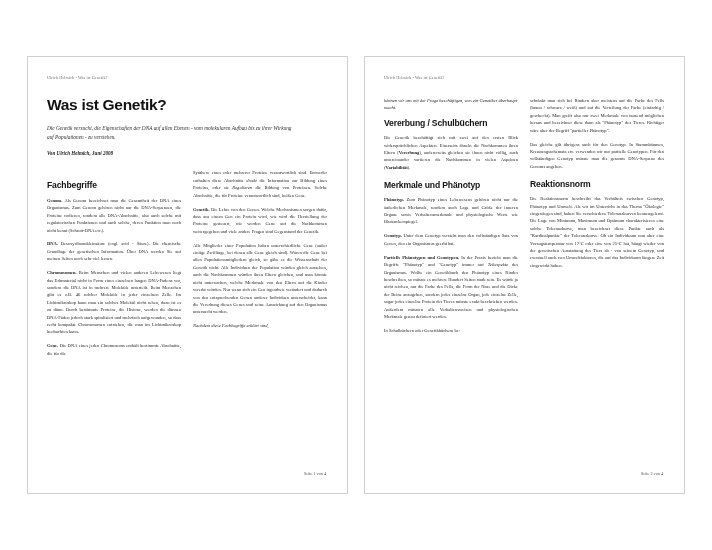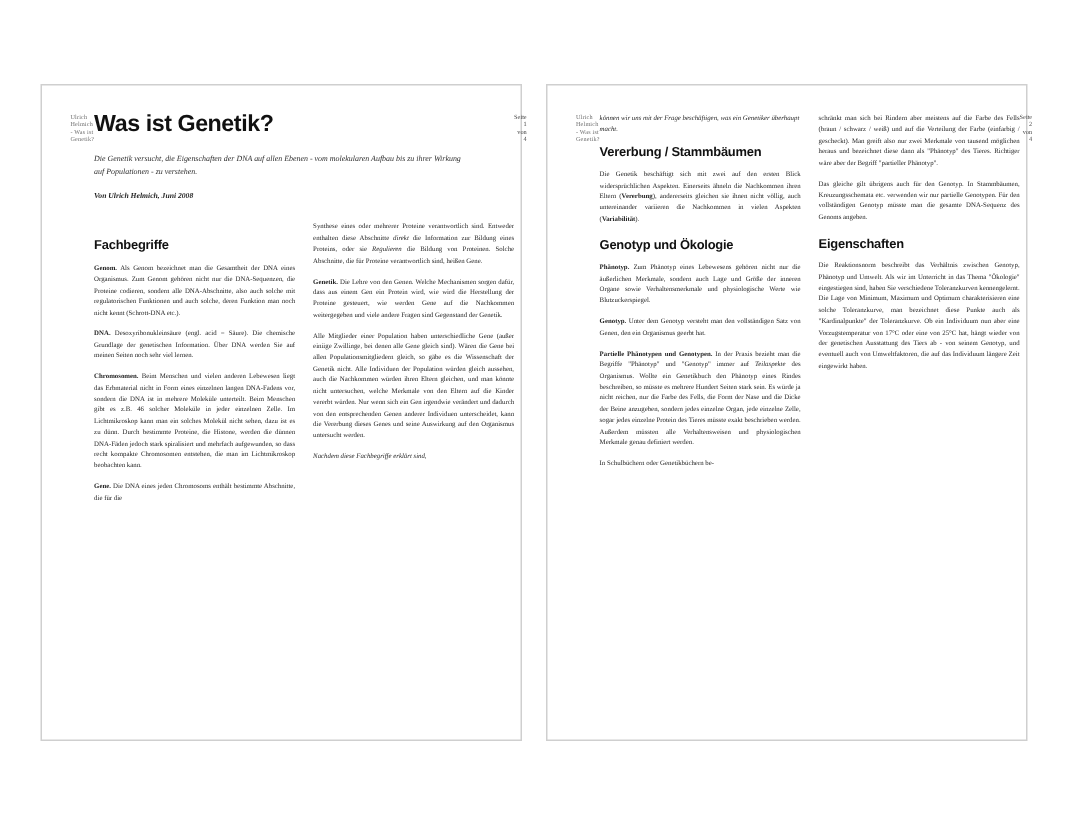--- a/index.html
+++ b/index.html
@@ -28,21 +28,21 @@
   }
   .page {
     position: relative;
     width: 321px;
     height: 438px;
     background: #ffffff;
     border: 1px solid #cfcfcf;
     box-sizing: border-box;
     padding: 18px 19px 14px 19px;
     display: flex;
-    flex-direction: row;
+    flex-direction: column;
   }
   .page-header {
     font-family: "Liberation Serif", serif;
     font-size: 4.1px;
     color: #6e6e6e;
     letter-spacing: 0.12px;
     margin-bottom: 16px;
     height: 6px;
   }
   .page-body {
@@ -181,45 +181,45 @@
 
   <div class="page">
     <div class="page-header">Ulrich Helmich - Was ist Genetik?</div>
 
     <div class="page-body">
       <div class="cols">
 
         <div class="col-narrow">
           <p class="closing-ital" style="margin:0 0 7px 0;">können wir uns mit der Frage beschäftigen, was ein Genetiker überhaupt macht.</p>
 
-          <h2 class="sec-head">Vererbung / Stammbäumen</h2>
+          <h2 class="sec-head">Vererbung / Schulbüchern</h2>
 
           <p class="para"><span>Die Genetik beschäftigt sich mit zwei auf den ersten Blick widersprüchlichen Aspekten. Einerseits ähneln die Nachkommen ihren Eltern (</span><span class="term">Vererbung</span><span>), andererseits gleichen sie ihnen nicht völlig, auch untereinander variieren die Nachkommen in vielen Aspekten (</span><span class="term">Variabilität</span><span>).</span></p>
 
           <div class="spacer-head"></div>
 
-          <h2 class="sec-head">Genotyp und Ökologie</h2>
+          <h2 class="sec-head">Merkmale und Phänotyp</h2>
 
           <p class="para"><span class="term">Phänotyp.</span><span> Zum Phänotyp eines Lebewesens gehören nicht nur die äußerlichen Merkmale, sondern auch Lage und Größe der inneren Organe sowie Verhaltensmerkmale und physiologische Werte wie Blutzuckerspiegel.</span></p>
 
           <p class="para"><span class="term">Genotyp.</span><span> Unter dem Genotyp versteht man den vollständigen Satz von Genen, den ein Organismus geerbt hat.</span></p>
 
           <p class="para"><span class="term">Partielle Phänotypen und Genotypen.</span><span> In der Praxis bezieht man die Begriffe "Phänotyp" und "Genotyp" immer auf </span><span class="ital">Teilaspekte</span><span> des Organismus. Wollte ein Genetikbuch den Phänotyp eines Rindes beschreiben, so müsste es mehrere Hundert Seiten stark sein. Es würde ja nicht reichen, nur die Farbe des Fells, die Form der Nase und die Dicke der Beine anzugeben, sondern jedes einzelne Organ, jede einzelne Zelle, sogar jedes einzelne Protein des Tieres müsste exakt beschrieben werden. Außerdem müssten alle Verhaltensweisen und physiologischen Merkmale genau definiert werden.</span></p>
 
           <p class="para">In Schulbüchern oder Genetikbüchern be-</p>
         </div>
 
         <div class="col-narrow">
           <p class="para">schränkt man sich bei Rindern aber meistens auf die Farbe des Fells (braun / schwarz / weiß) und auf die Verteilung der Farbe (einfarbig / gescheckt). Man greift also nur zwei Merkmale von tausend möglichen heraus und bezeichnet diese dann als "Phänotyp" des Tieres. Richtiger wäre aber der Begriff "partieller Phänotyp".</p>
 
           <p class="para">Das gleiche gilt übrigens auch für den Genotyp. In Stammbäumen, Kreuzungsschemata etc. verwenden wir nur partielle Genotypen. Für den vollständigen Genotyp müsste man die gesamte DNA-Sequenz des Genoms angeben.</p>
 
           <div class="spacer-head"></div>
 
-          <h2 class="sec-head">Eigenschaften</h2>
+          <h2 class="sec-head">Reaktionsnorm</h2>
 
           <p class="para">Die Reaktionsnorm beschreibt das Verhältnis zwischen Genotyp, Phänotyp und Umwelt. Als wir im Unterricht in das Thema "Ökologie" eingestiegen sind, haben Sie verschiedene Toleranzkurven kennengelernt. Die Lage von Minimum, Maximum und Optimum charakterisieren eine solche Toleranzkurve, man bezeichnet diese Punkte auch als "Kardinalpunkte" der Toleranzkurve. Ob ein Individuum nun aber eine Vorzugstemperatur von 17°C oder eine von 25°C hat, hängt wieder von der genetischen Ausstattung des Tiers ab - von seinem Genotyp, und eventuell auch von Umweltfaktoren, die auf das Individuum längere Zeit eingewirkt haben.</p>
         </div>
 
       </div>
     </div>
 
     <div class="page-footer">Seite 2 von 4</div>
   </div>
 

